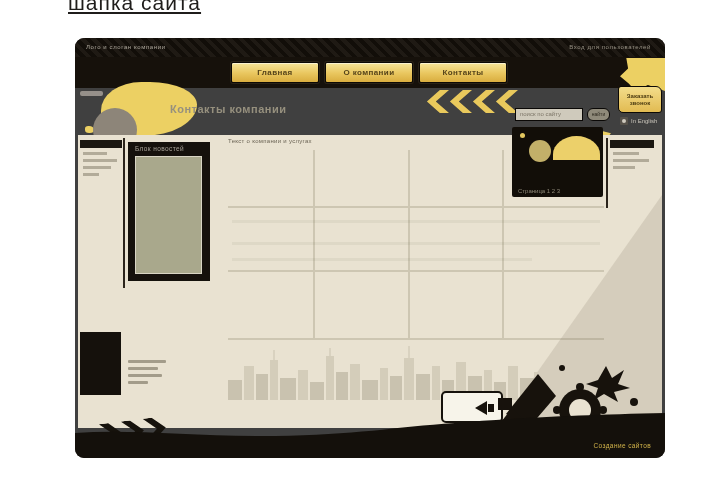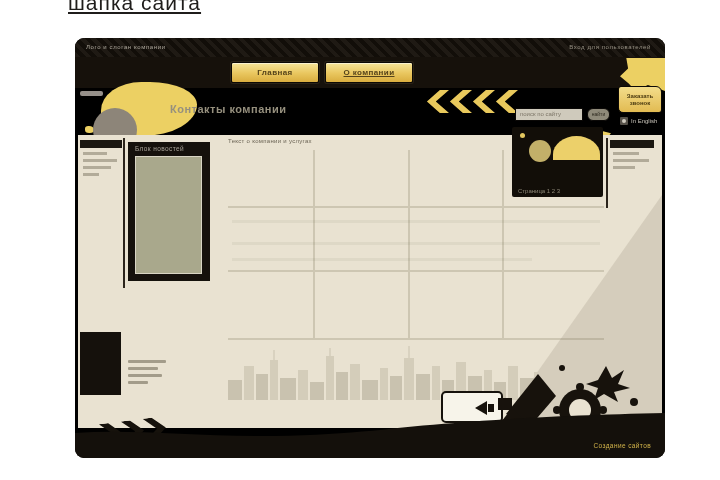--- a/index.html
+++ b/index.html
@@ -9,37 +9,37 @@
     background:#ffffff; font-family:"Liberation Sans", sans-serif;
   }
   
   .annotation {
     position:absolute; left:68px; top:-9px; font-size:21px; color:#1f1d1b;
     text-decoration:underline; letter-spacing:1px; font-weight:500;
   }
   
   .frame {
     position:absolute; left:75px; top:38px; width:590px; height:420px;
-    background:#000000; border-radius:9px; overflow:hidden;
+    background:#404040; border-radius:9px; overflow:hidden;
   }
   .topbar {
     position:absolute; left:0; top:0; width:590px; height:19px;
     background:repeating-linear-gradient(45deg,#1f1a14 0 4px,#120e09 4px 8px);
   }
   .topbar-left { position:absolute; left:11px; top:6px; font-size:6px; color:#aca69b; letter-spacing:.6px; }
   .topbar-right { position:absolute; right:14px; top:6px; font-size:6px; color:#999386; letter-spacing:.6px; }
   .navband { position:absolute; left:0; top:19px; width:590px; height:31px; background:#16110b; }
   .nav-btn {
     position:absolute; top:5px; width:88px; height:21px; border:1px solid #0c0905;
     border-radius:2px; background:linear-gradient(#f7e699,#e9c65e 55%,#d9ad3f);
     box-shadow:inset 0 1px 0 rgba(255,255,255,.55), 0 0 0 1px #2a2318;
     font-size:8px; font-weight:bold; color:#55431a; text-align:center; line-height:20px;
     letter-spacing:.4px; cursor:pointer;
   }
-  .nav-btn.b1 { left:156px; } .nav-btn.b2 { left:250px;text-decoration:underline; } .nav-btn.b3 { left:344px; }
+  .nav-btn.b1 { left:156px; } .nav-btn.b2 { left:250px; } .nav-btn.b3 { left:344px; }
   
   .gold-splash {
     position:absolute; left:26px; top:44px; width:96px; height:54px; background:#ecd063;
     border-radius:46% 54% 62% 38% / 58% 46% 64% 36%;
   }
   .gold-dot { position:absolute; left:10px; top:88px; width:9px; height:7px; background:#ecd063; border-radius:40% 60% 50% 50%; }
   .gold-corner {
     position:absolute; left:545px; top:20px; width:45px; height:33px; background:#ecd063;
     clip-path:polygon(0% 55%, 18% 32%, 14% 0%, 100% 0%, 100% 100%, 62% 82%, 34% 100%, 20% 78%);
   }
@@ -123,20 +123,21 @@
   <div class="frame">
 
     <div class="topbar">
       <div class="topbar-left">Лого и слоган компании</div>
       <div class="topbar-right">Вход для пользователей</div>
     </div>
 
     <div class="navband">
       <div class="nav-btn b1">Главная</div>
       <div class="nav-btn b2">О компании</div>
+      <div class="nav-btn b3">Контакты</div>
     </div>
 
     <div class="gold-corner"></div>
     <div class="gold-splash"></div>
     <div class="gold-dot"></div>
     <div class="gold-strip"></div>
     <div class="gray-circle"></div>
     <div class="band-label"></div>
 
     <div class="company-name">Контакты компании</div>

